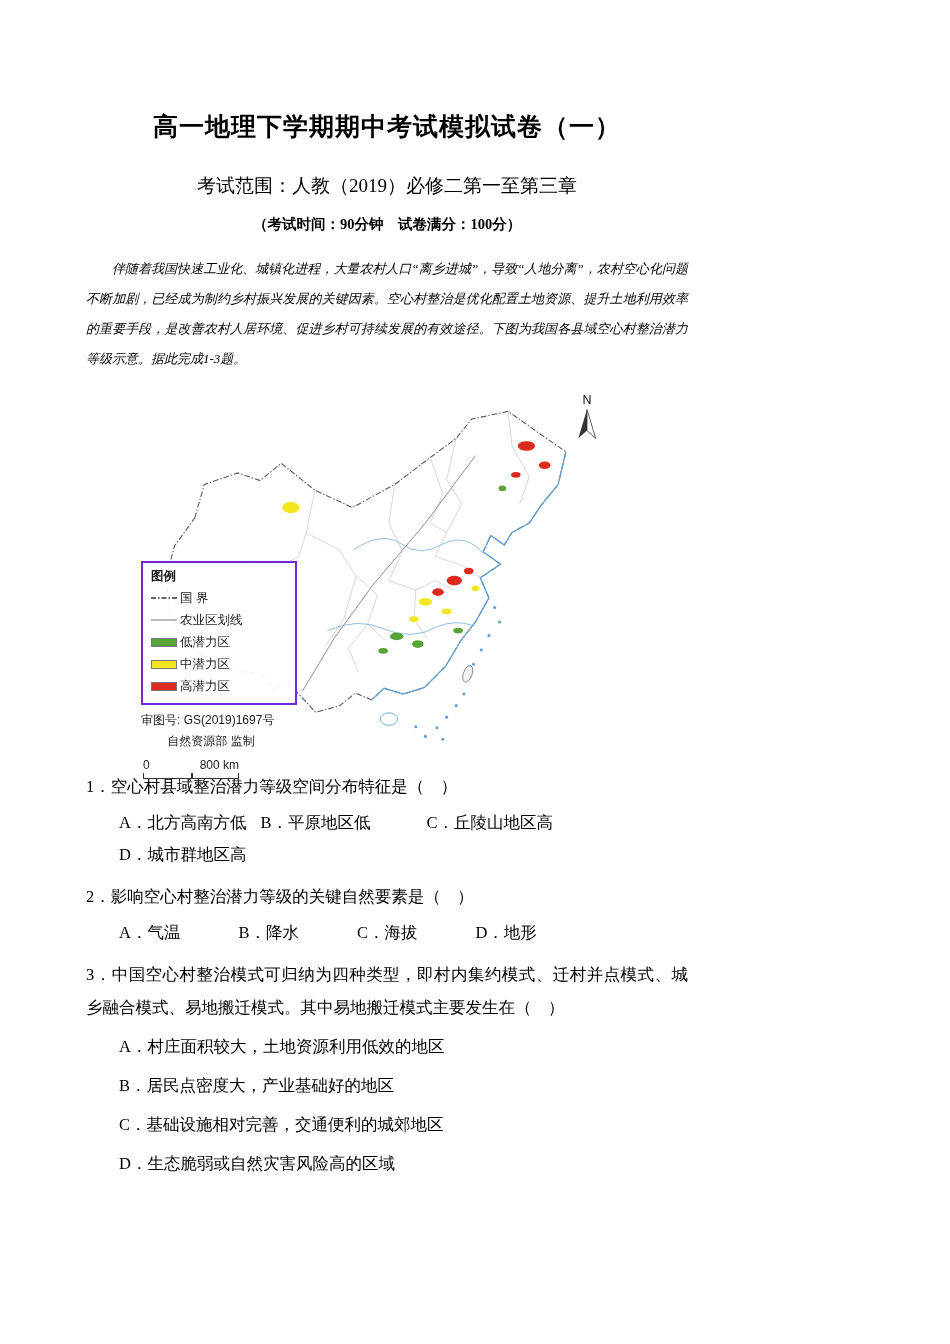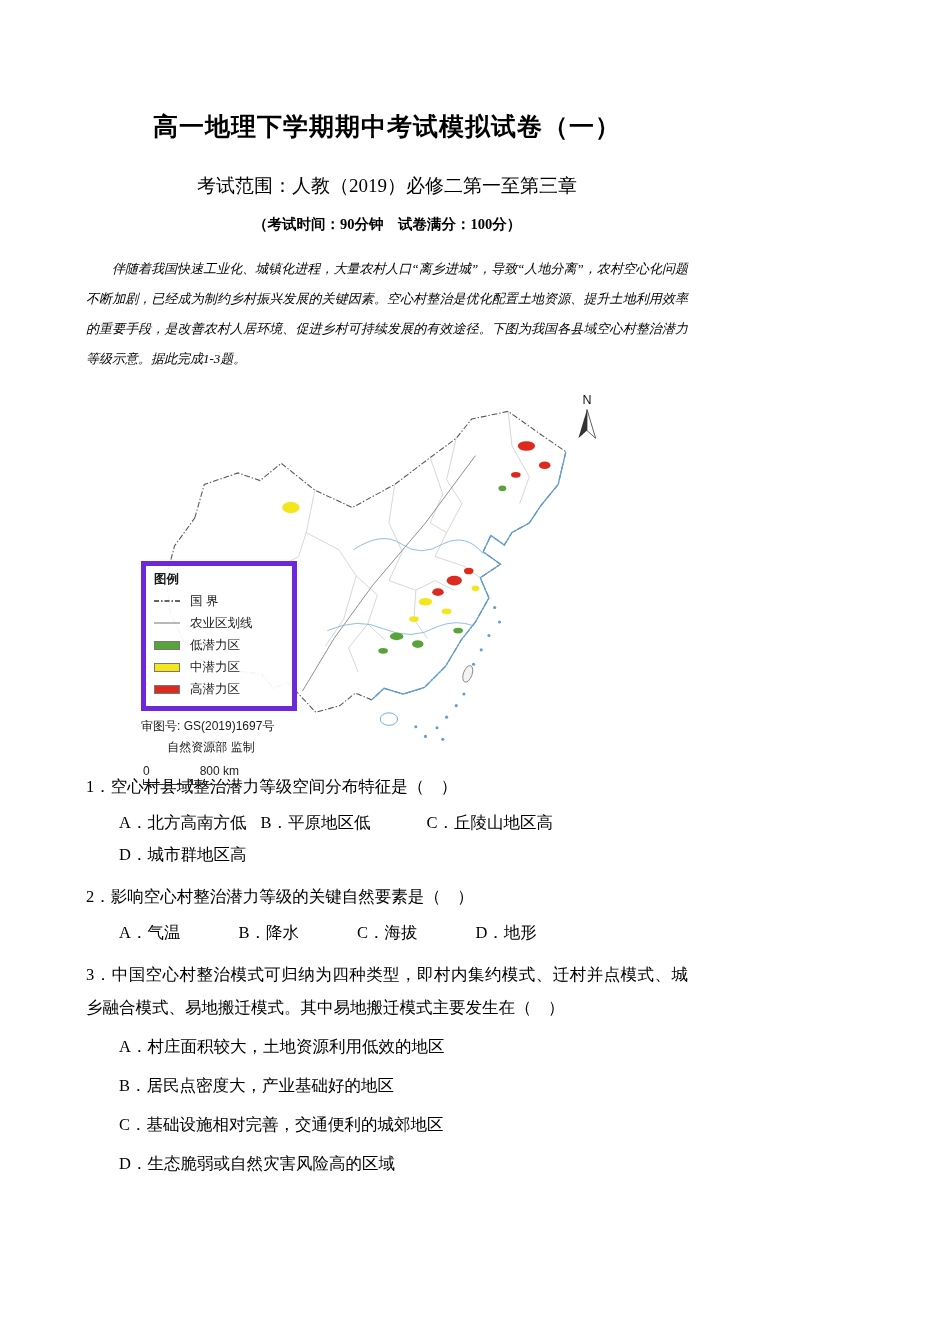--- a/index.html
+++ b/index.html
@@ -62,26 +62,26 @@
   .legend {
     position: absolute;
     left: 4px;
     top: 176px;
     width: 156px;
     font-family: "Liberation Sans", "DejaVu Sans", sans-serif;
     font-size: 12.5px;
     color: #1a1a1a;
   }
   .legend-box {
-    border: 5px solid #6d28d9;
+    border: 2px solid #6d28d9;
     background: rgba(255,255,255,0.92);
     padding: 5px 8px 8px 8px;
   }
   .legend-title { font-weight: bold; margin-bottom: 2px; }
-  .legend-row { display: flex; align-items: center; gap: 10px; margin-top: 5px; }
+  .legend-row { display: flex; align-items: center; gap: 3px; margin-top: 5px; }
   .sym { width: 26px; flex: 0 0 26px; display: flex; align-items: center; }
   .sym svg { display: block; }
   .sym-swatch { height: 9px; width: 26px; border: 1px solid #777; box-sizing: border-box; }
   .approval { margin-top: 7px; font-size: 12px; }
   .producer { margin-top: 4px; font-size: 12px; text-align: center; width: 140px; }
   .scalebar { margin-top: 8px; width: 96px; margin-left: 2px; }
   .scale-labels { display: flex; justify-content: space-between; font-size: 12px; }
   .scale-line {
     height: 5px;
     border-left: 1.5px solid #333;

